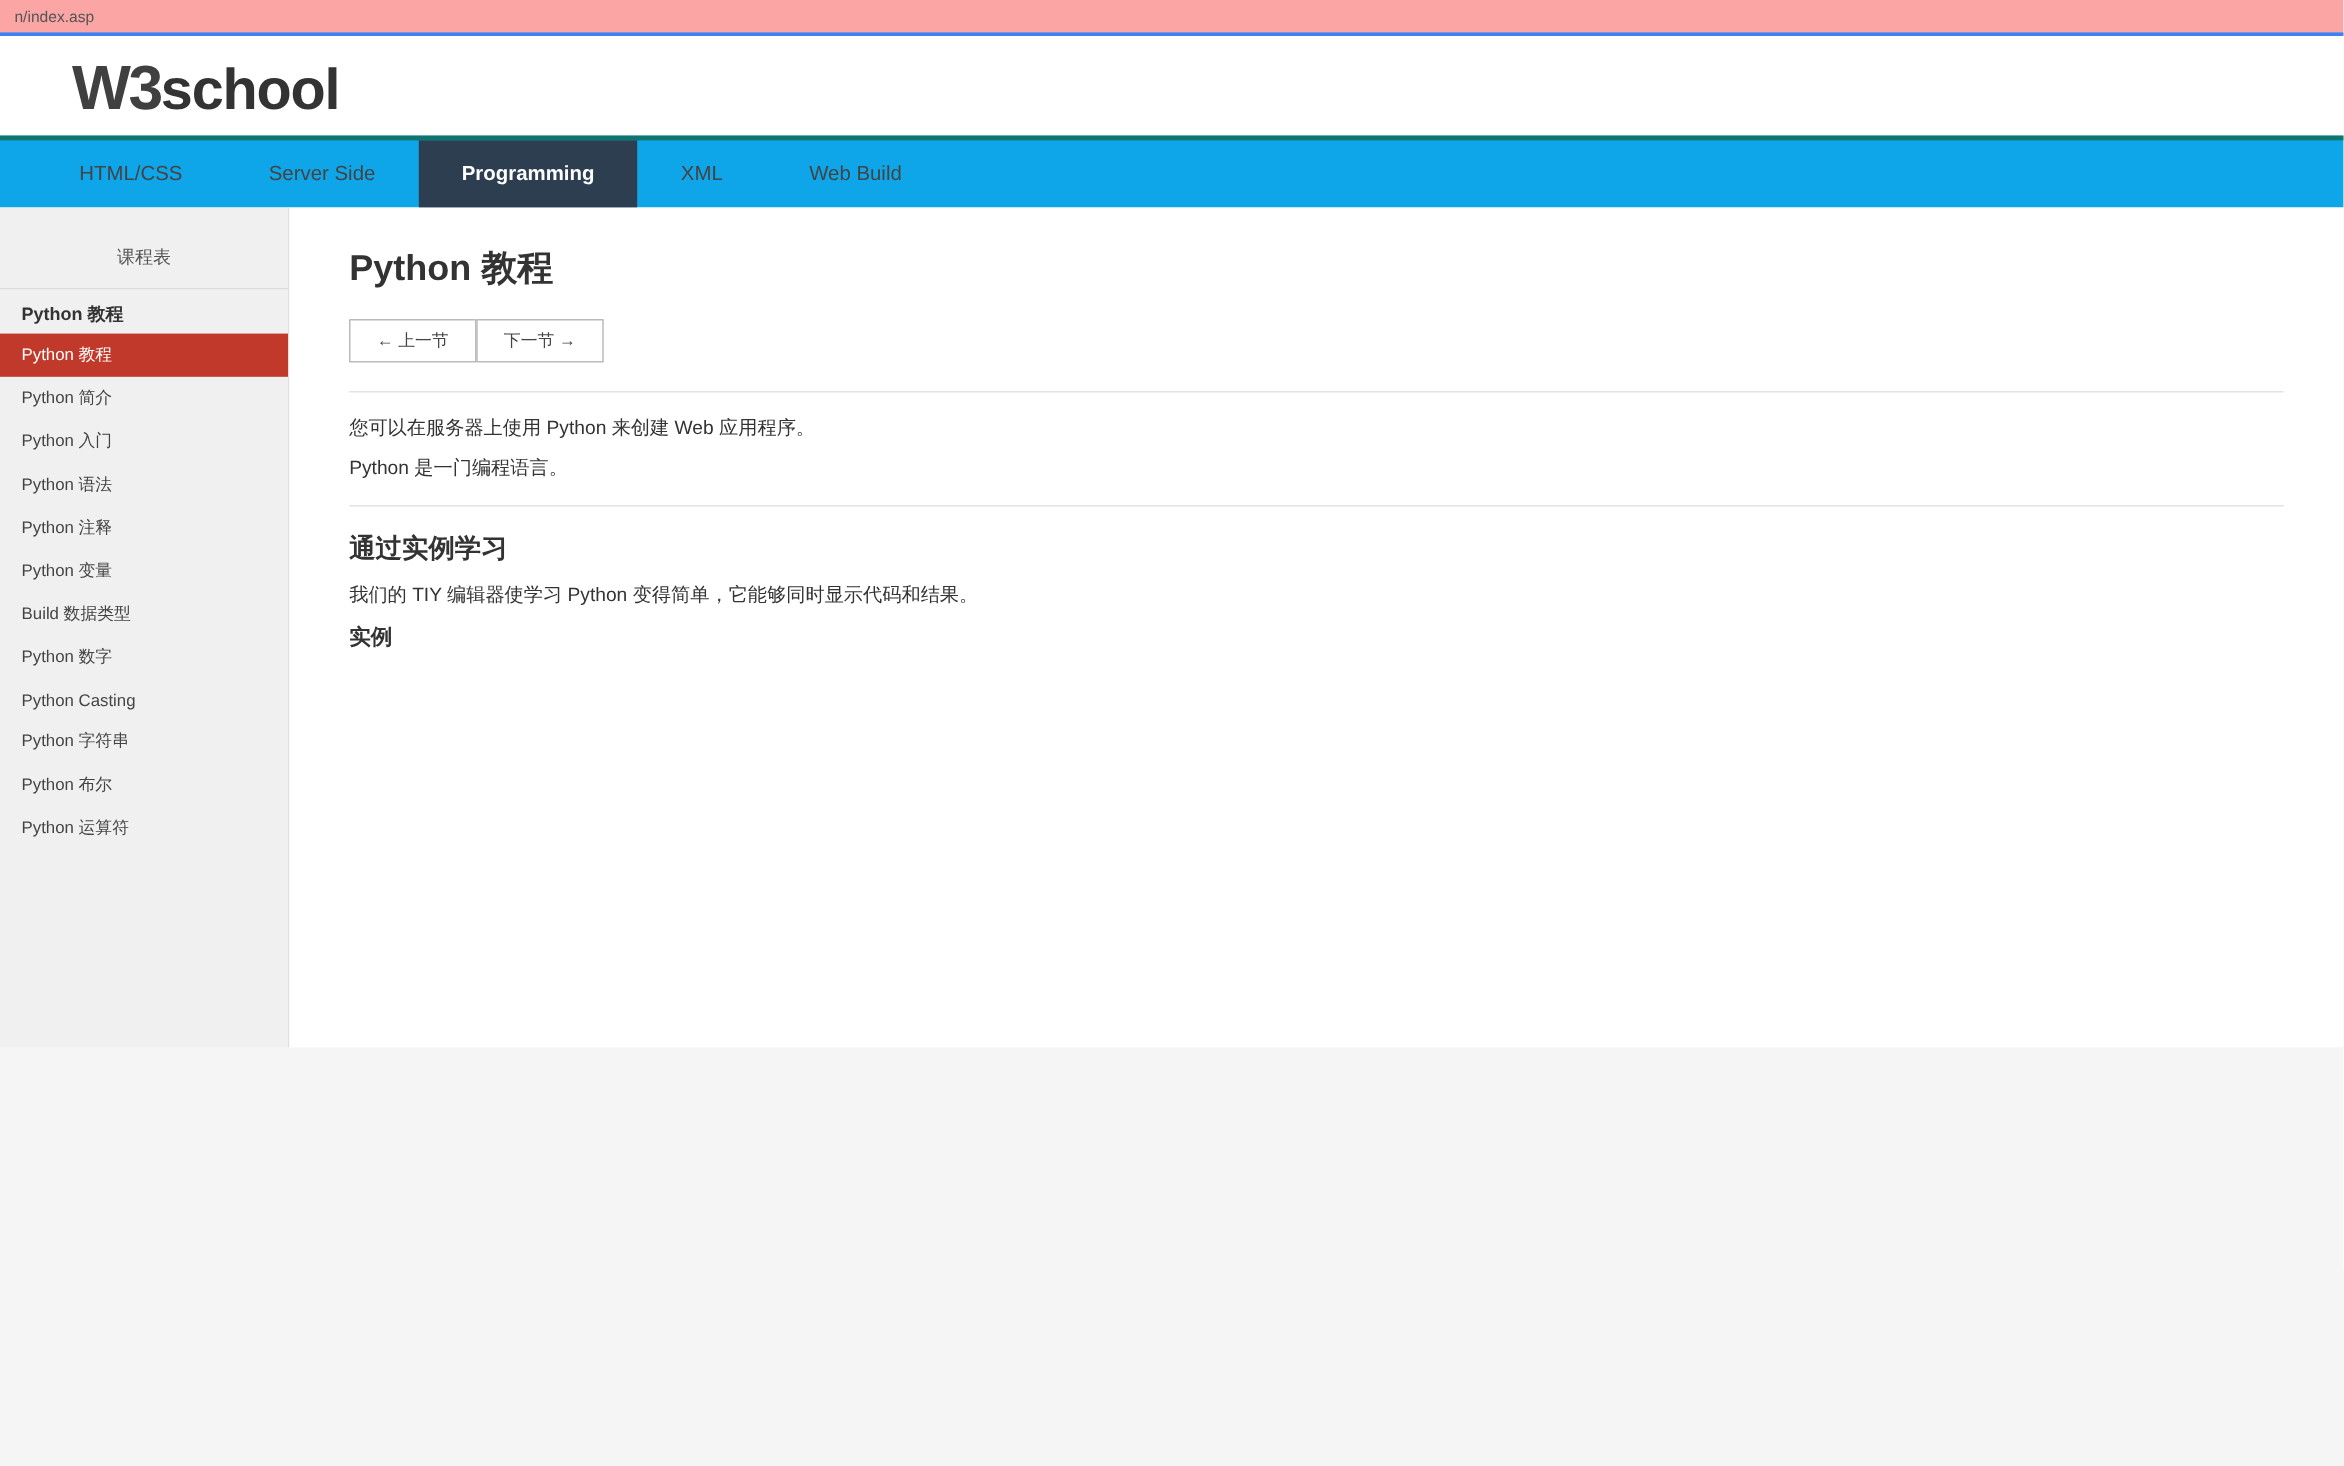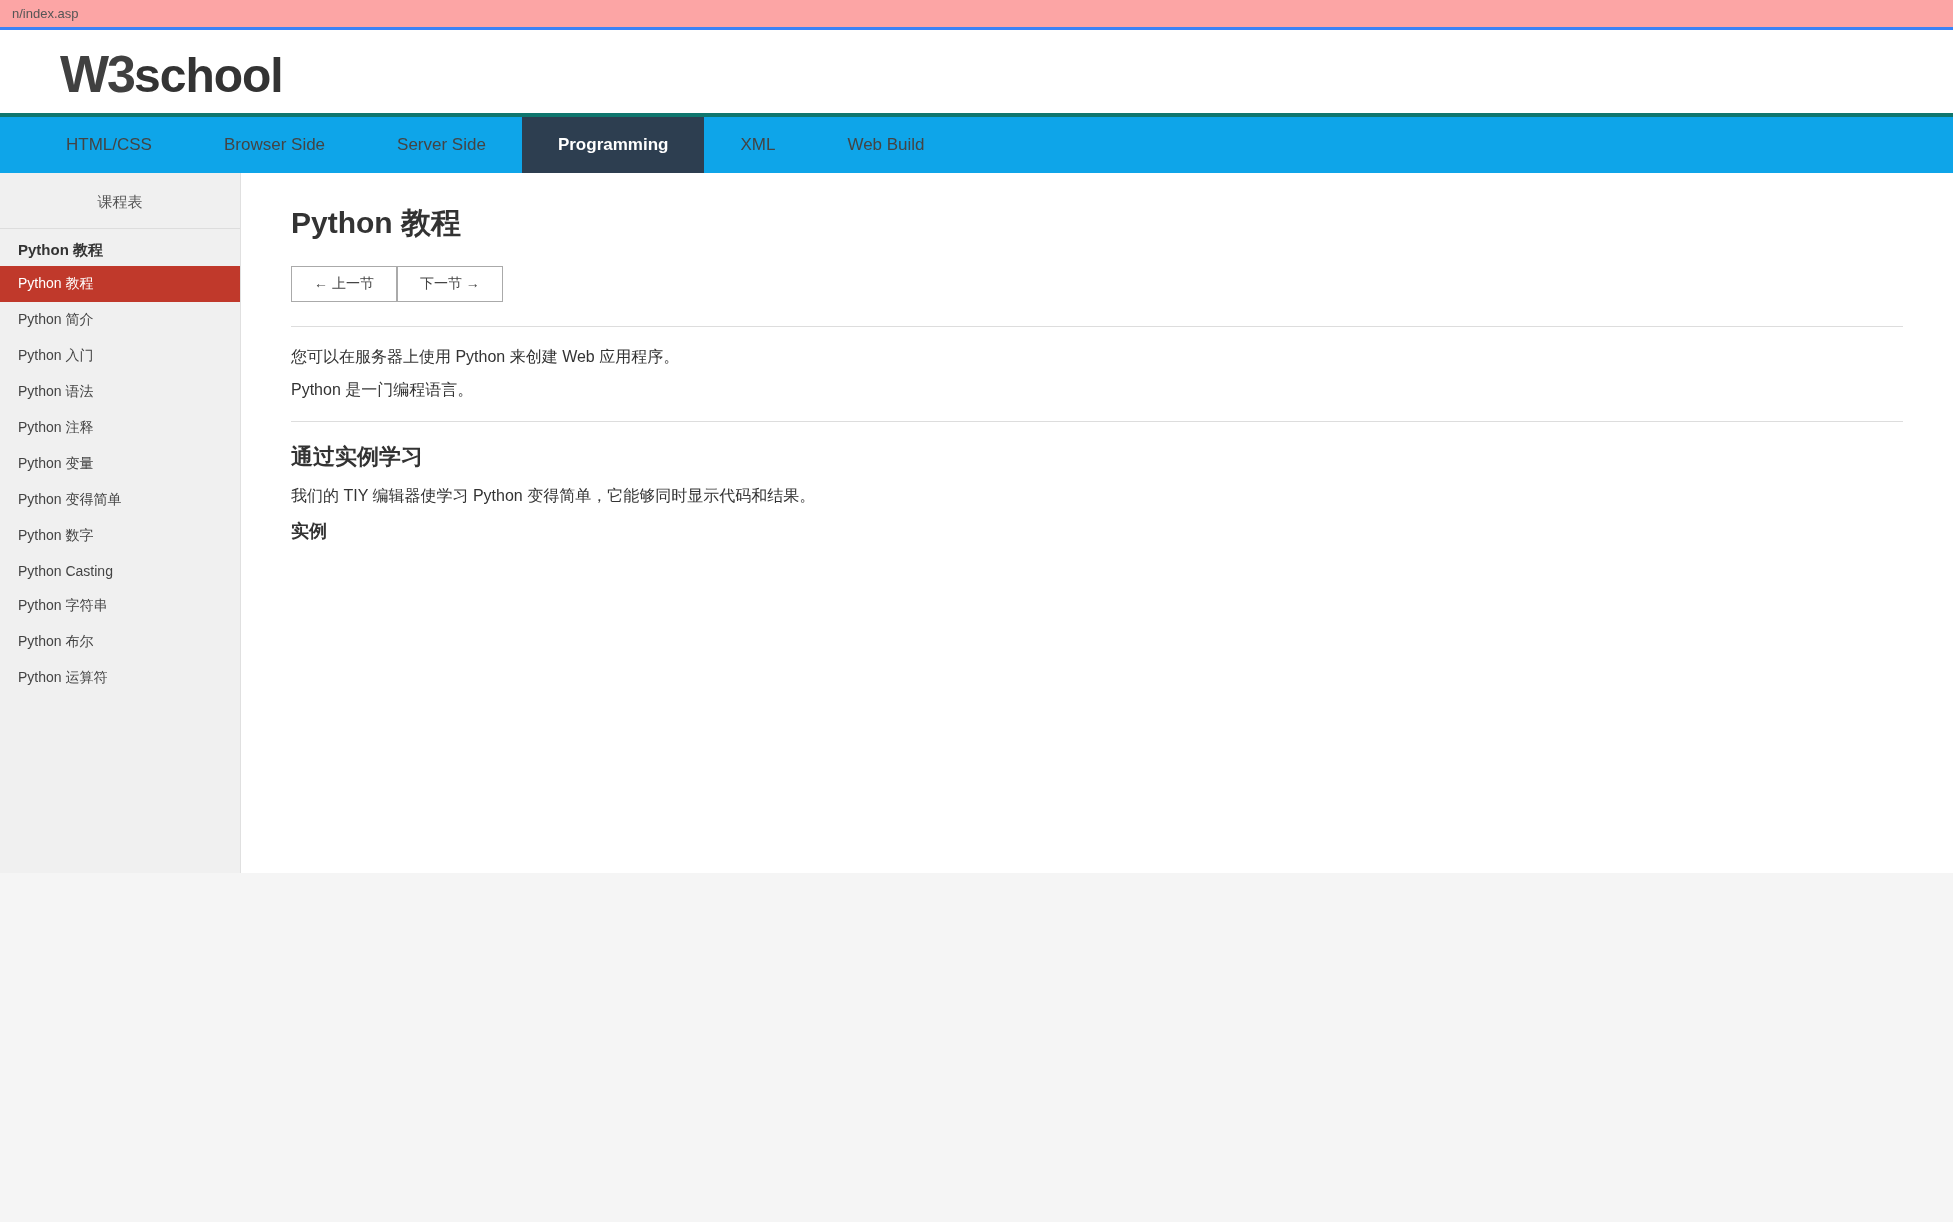--- a/index.html
+++ b/index.html
@@ -71,21 +71,21 @@
     .main-layout {
       display: flex;
       min-height: 700px;
       background: #f5f5f5;
     }
     
     .sidebar {
       width: 240px;
       background: #f0f0f0;
       flex-shrink: 0;
-      padding-top: 4px;
+      padding-top: 16px;
     }
     .sidebar-title {
       text-align: center;
       padding: 16px 8px;
       font-size: 15px;
       color: #555;
       border-bottom: 1px solid #ddd;
       background: #f0f0f0;
     }
     .sidebar-section-header {
@@ -163,39 +163,38 @@
 
 <div class="header">
   <div class="logo">
     <span class="logo-w3">W3</span>
       <span class="logo-school">school</span>
   </div>
 </div>
 
 <nav class="nav-tabs">
   <a class="nav-tab">HTML/CSS</a>
-  <a class="nav-tab">Browser Side</a>
   <a class="nav-tab">Server Side</a>
   <a class="nav-tab active">Programming</a>
   <a class="nav-tab">XML</a>
   <a class="nav-tab">Web Build</a>
 </nav>
 
 <div class="main-layout">
 
   <aside class="sidebar">
     <div class="sidebar-title">课程表</div>
     <div class="sidebar-section-header">Python 教程</div>
     <a class="sidebar-item active">Python 教程</a>
     <a class="sidebar-item">Python 简介</a>
     <a class="sidebar-item">Python 入门</a>
     <a class="sidebar-item">Python 语法</a>
     <a class="sidebar-item">Python 注释</a>
     <a class="sidebar-item">Python 变量</a>
-    <a class="sidebar-item">Python 变得简单</a>
+    <a class="sidebar-item">Build 数据类型</a>
     <a class="sidebar-item">Python 数字</a>
     <a class="sidebar-item">Python Casting</a>
     <a class="sidebar-item">Python 字符串</a>
     <a class="sidebar-item">Python 布尔</a>
     <a class="sidebar-item">Python 运算符</a>
   </aside>
 
   <main class="content">
     <h1 class="page-title">Python 教程</h1>
 

